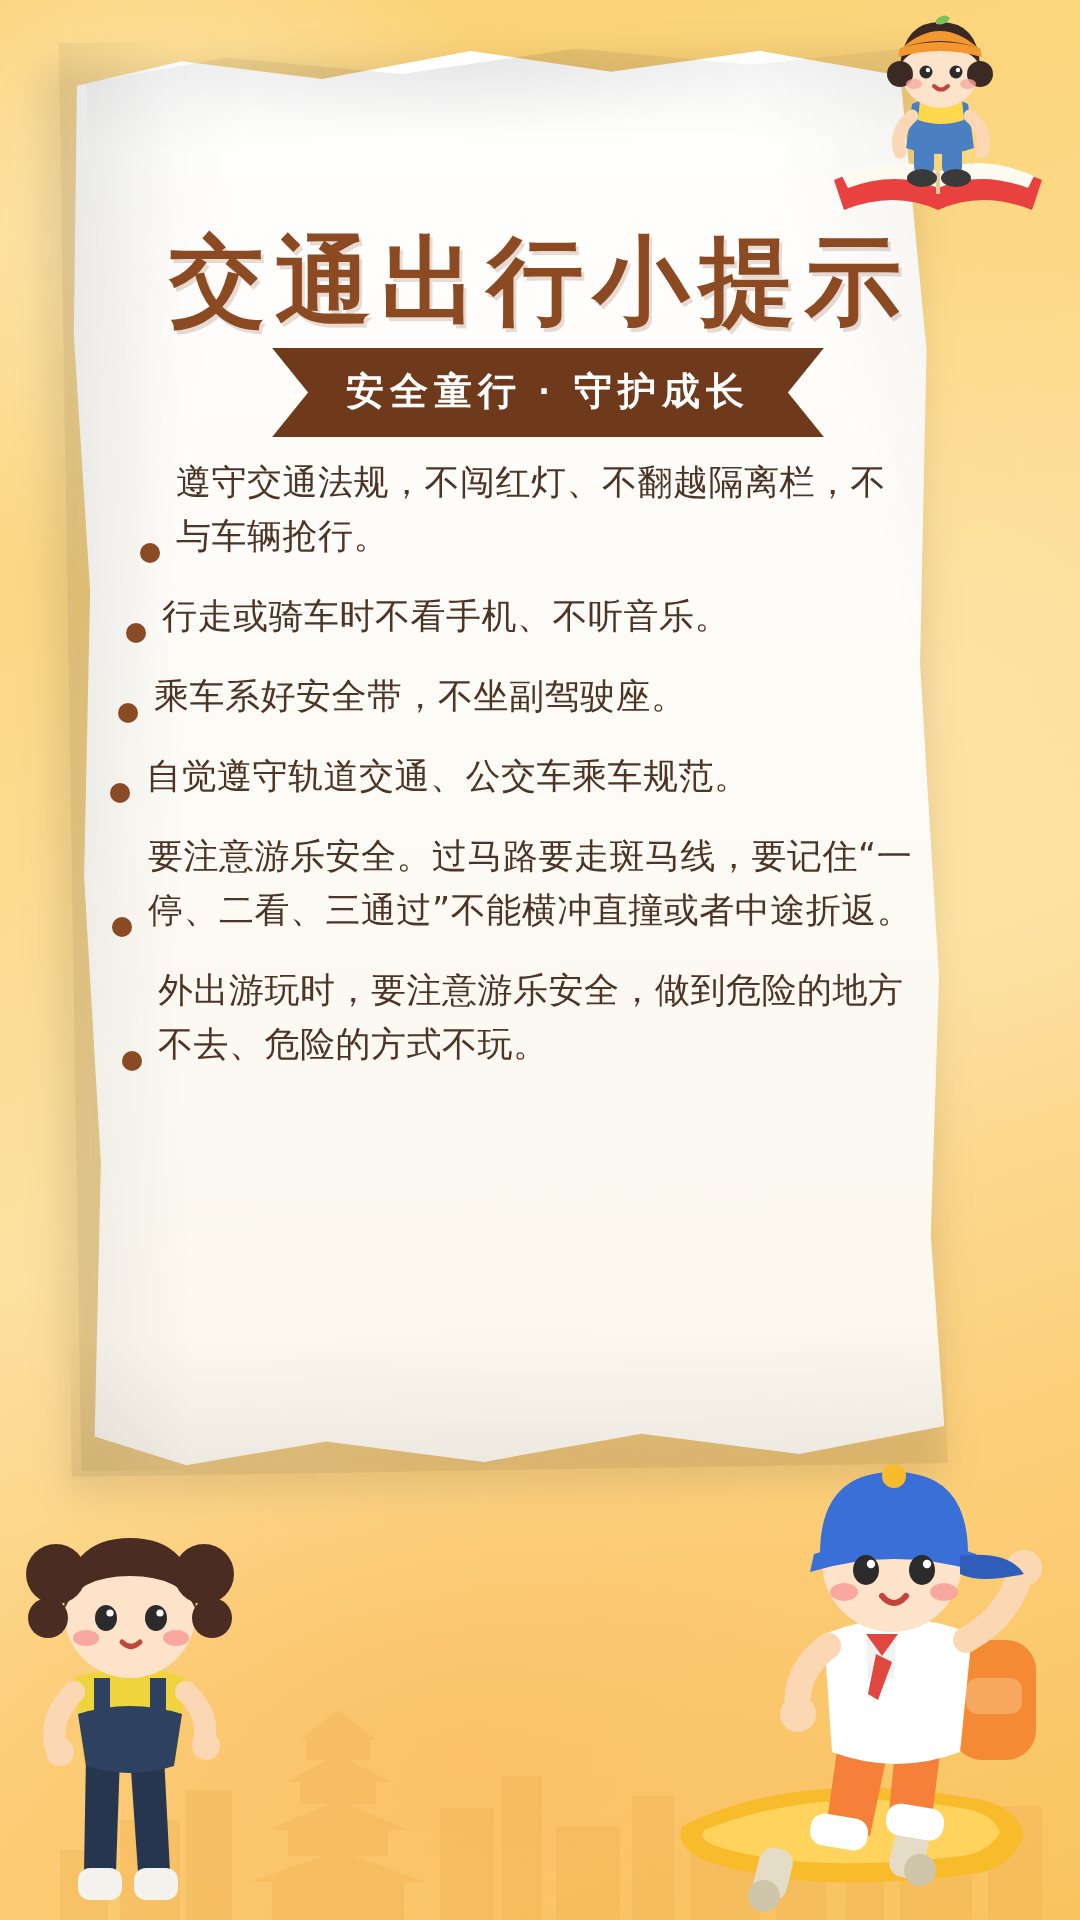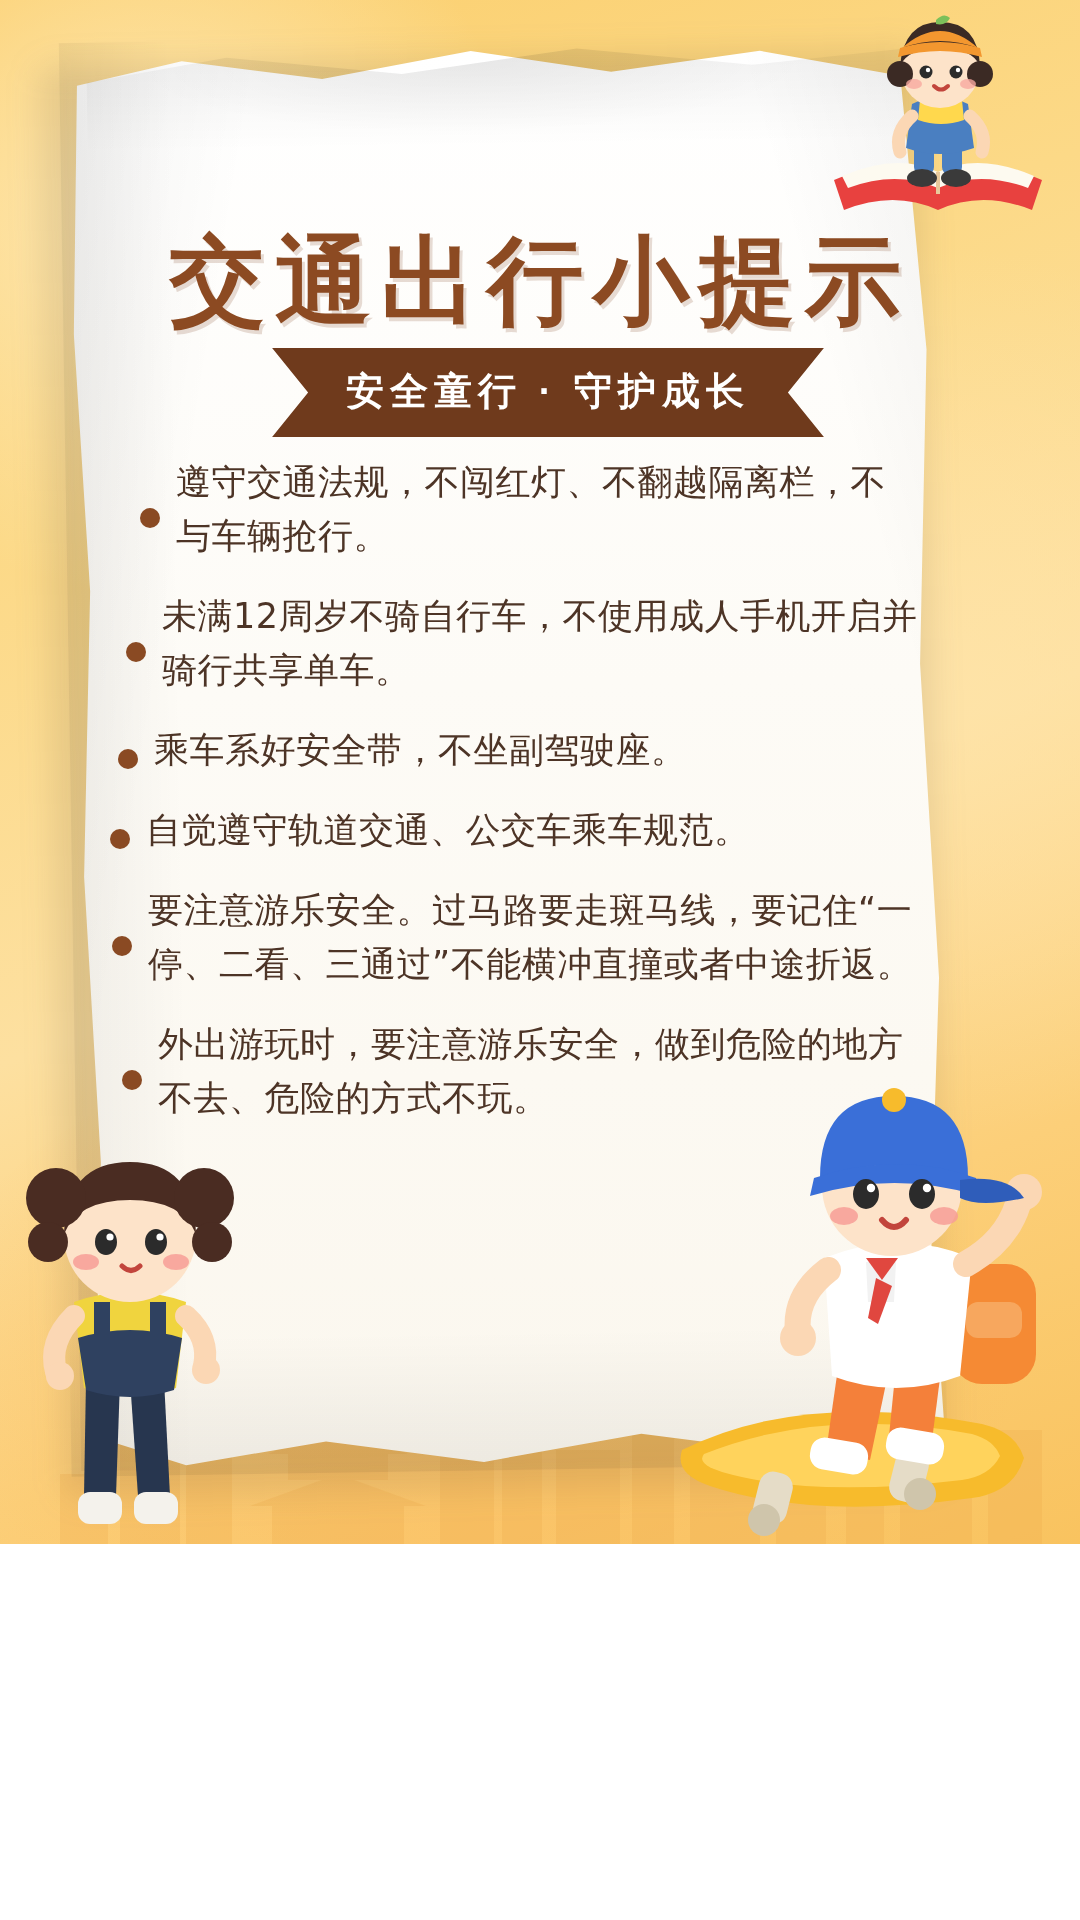--- a/index.html
+++ b/index.html
@@ -3,21 +3,21 @@
 <meta charset="utf-8">
 <style>
   html, body {
     margin: 0;
     padding: 0;
     background: #fff;
   }
   .poster {
     position: relative;
     width: 1080px;
-    height: 1544px;
+    height: 1920px;
     overflow: hidden;
     font-family: "Liberation Sans", "DejaVu Sans", sans-serif;
     background: linear-gradient(160deg, #fbcf6e 0%, #fcd987 28%, #fde0a0 55%, #fccf79 78%, #f9c35f 100%);
   }
   
   .bg-glow-a, .bg-glow-b, .bg-glow-c {
     position: absolute;
     border-radius: 50%;
     pointer-events: none;
   }
@@ -140,21 +140,21 @@
 
   
   .tips {
     position: absolute;
     left: 118px;
     top: 455px;
     width: 800px;
   }
   .tip {
     display: flex;
-    align-items: center;
+    align-items: flex-end;
     margin-bottom: 26px;
   }
   .tip .dot {
     flex: 0 0 auto;
     width: 20px;
     height: 20px;
     border-radius: 50%;
     background: #8a4a23;
     margin-top: 18px;
     margin-right: 16px;
@@ -231,21 +231,21 @@
     <div class="ribbon">安全童行 · 守护成长</div>
   </div>
 
   <div class="tips">
     <div class="tip">
       <span class="dot"></span>
       <span class="txt">遵守交通法规，不闯红灯、不翻越隔离栏，不与车辆抢行。</span>
     </div>
     <div class="tip">
       <span class="dot"></span>
-      <span class="txt">未满12周岁不骑自行车，不使用成人手机开启并骑行共享单车。</span>
+      <span class="txt">行走或骑车时不看手机、不听音乐。</span>
     </div>
     <div class="tip">
       <span class="dot"></span>
       <span class="txt">乘车系好安全带，不坐副驾驶座。</span>
     </div>
     <div class="tip">
       <span class="dot"></span>
       <span class="txt">自觉遵守轨道交通、公交车乘车规范。</span>
     </div>
     <div class="tip">

